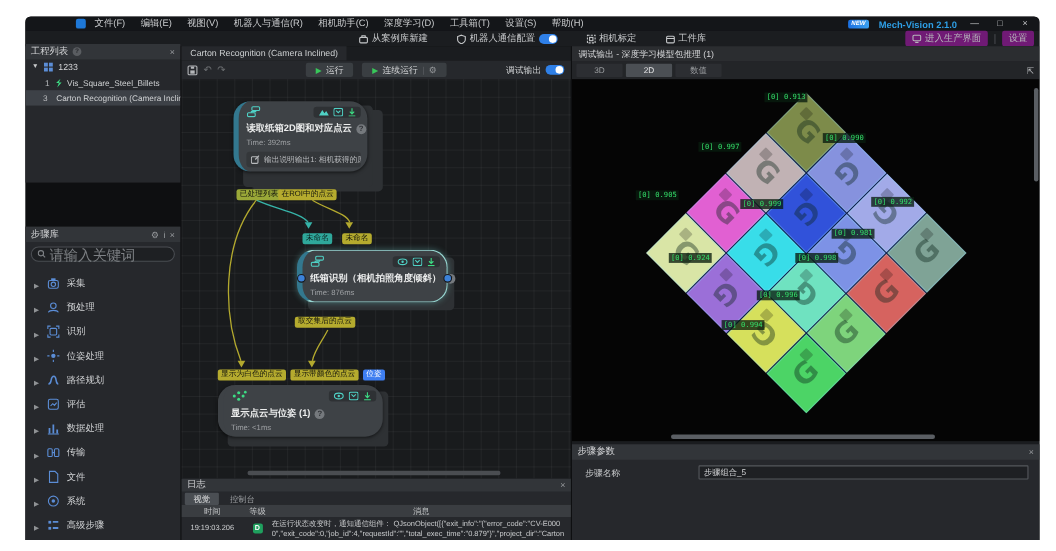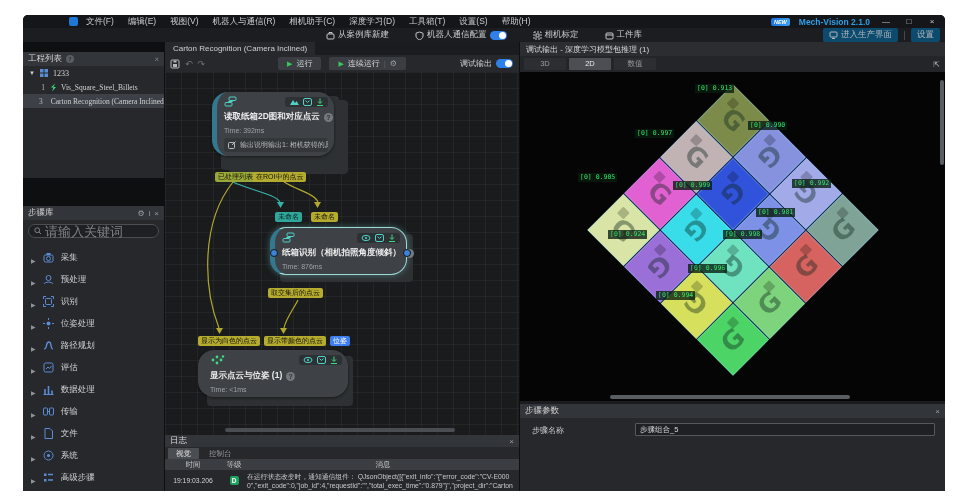--- a/index.html
+++ b/index.html
@@ -20,35 +20,35 @@
   .app-title { color:#2e9fe6; font-size:8.5px; font-weight:bold; }
   .winctl { color:#c9cbcd; font-size:8px; width:14px; text-align:center; }
 
   
   .toolbar { position:absolute; left:0; top:13px; width:922px; height:14px; background:#1b1d20;
     display:flex; align-items:center; justify-content:center; gap:26px; font-size:8.5px; color:#c9cbcd; }
   .tbtn { display:flex; align-items:center; gap:3px; white-space:nowrap; }
   .toggle { width:17px; height:9px; border-radius:5px; background:#2f80e8; position:relative; display:inline-block; }
   .toggle i { position:absolute; right:1px; top:1px; width:7px; height:7px; background:#fff; border-radius:50%; }
   .tb-right { position:absolute; right:5px; top:1px; height:12px; display:flex; align-items:center; gap:6px; }
-  .tb-right .tbtn { background:#0c4a6e; padding:1px 6px; border-radius:2px; color:#b6b8bb; }
+  .tb-right .tbtn { background:#701a75; padding:1px 6px; border-radius:2px; color:#b6b8bb; }
   .tb-sep { width:1px; height:9px; background:#44474b; }
   .ticon { display:inline-block; }
 
   
   .panel { position:absolute; background:#26282c; overflow:hidden; }
   .phead { height:14px; background:#323539; display:flex; align-items:center; padding:0 5px;
     font-size:8.5px; color:#d5d6d8; gap:4px; }
   .phead .sp { flex:1; }
   .pico { color:#9a9da0; font-size:8px; cursor:default; }
   .help-badge { width:8px; height:8px; border-radius:50%; background:#5a5d61; color:#26282c;
     font-size:6px; font-weight:bold; text-align:center; line-height:8px; }
 
   
-  #project-panel { left:0; top:37px; width:141px; height:126px;font-family:Liberation Serif, serif; }
+  #project-panel { left:0; top:25px; width:141px; height:126px; }
   .tree-group { display:flex; align-items:center; gap:4px; height:14px; padding-left:6px; font-size:8px; color:#d5d6d8; }
   .caret { font-size:6px; color:#c9cbcd; }
   .proj-item { display:flex; align-items:center; gap:4px; height:14px; padding-left:16px; font-size:7.5px; color:#cfd1d3; white-space:nowrap; }
   .proj-item.sel { background:#3d4147; }
   .proj-idx { width:6px; text-align:right; color:#b9bbbd; }
 
   
   #step-panel { left:0; top:191px; width:141px; height:285px; }
   .search { margin:4px 5px; height:14px; background:#1e2023; border:1px solid #4a4d52; border-radius:7px;
     display:flex; align-items:center; padding:0 5px; gap:3px; }

